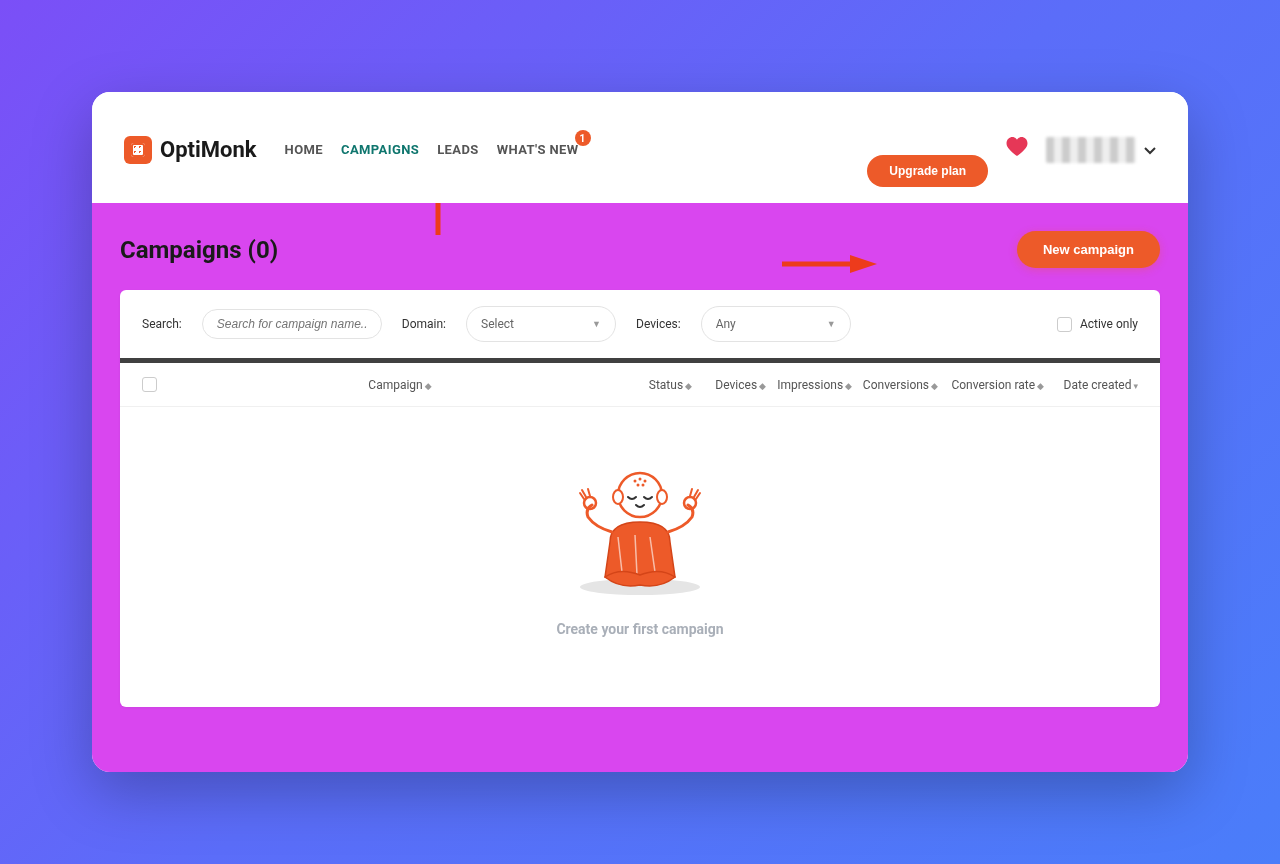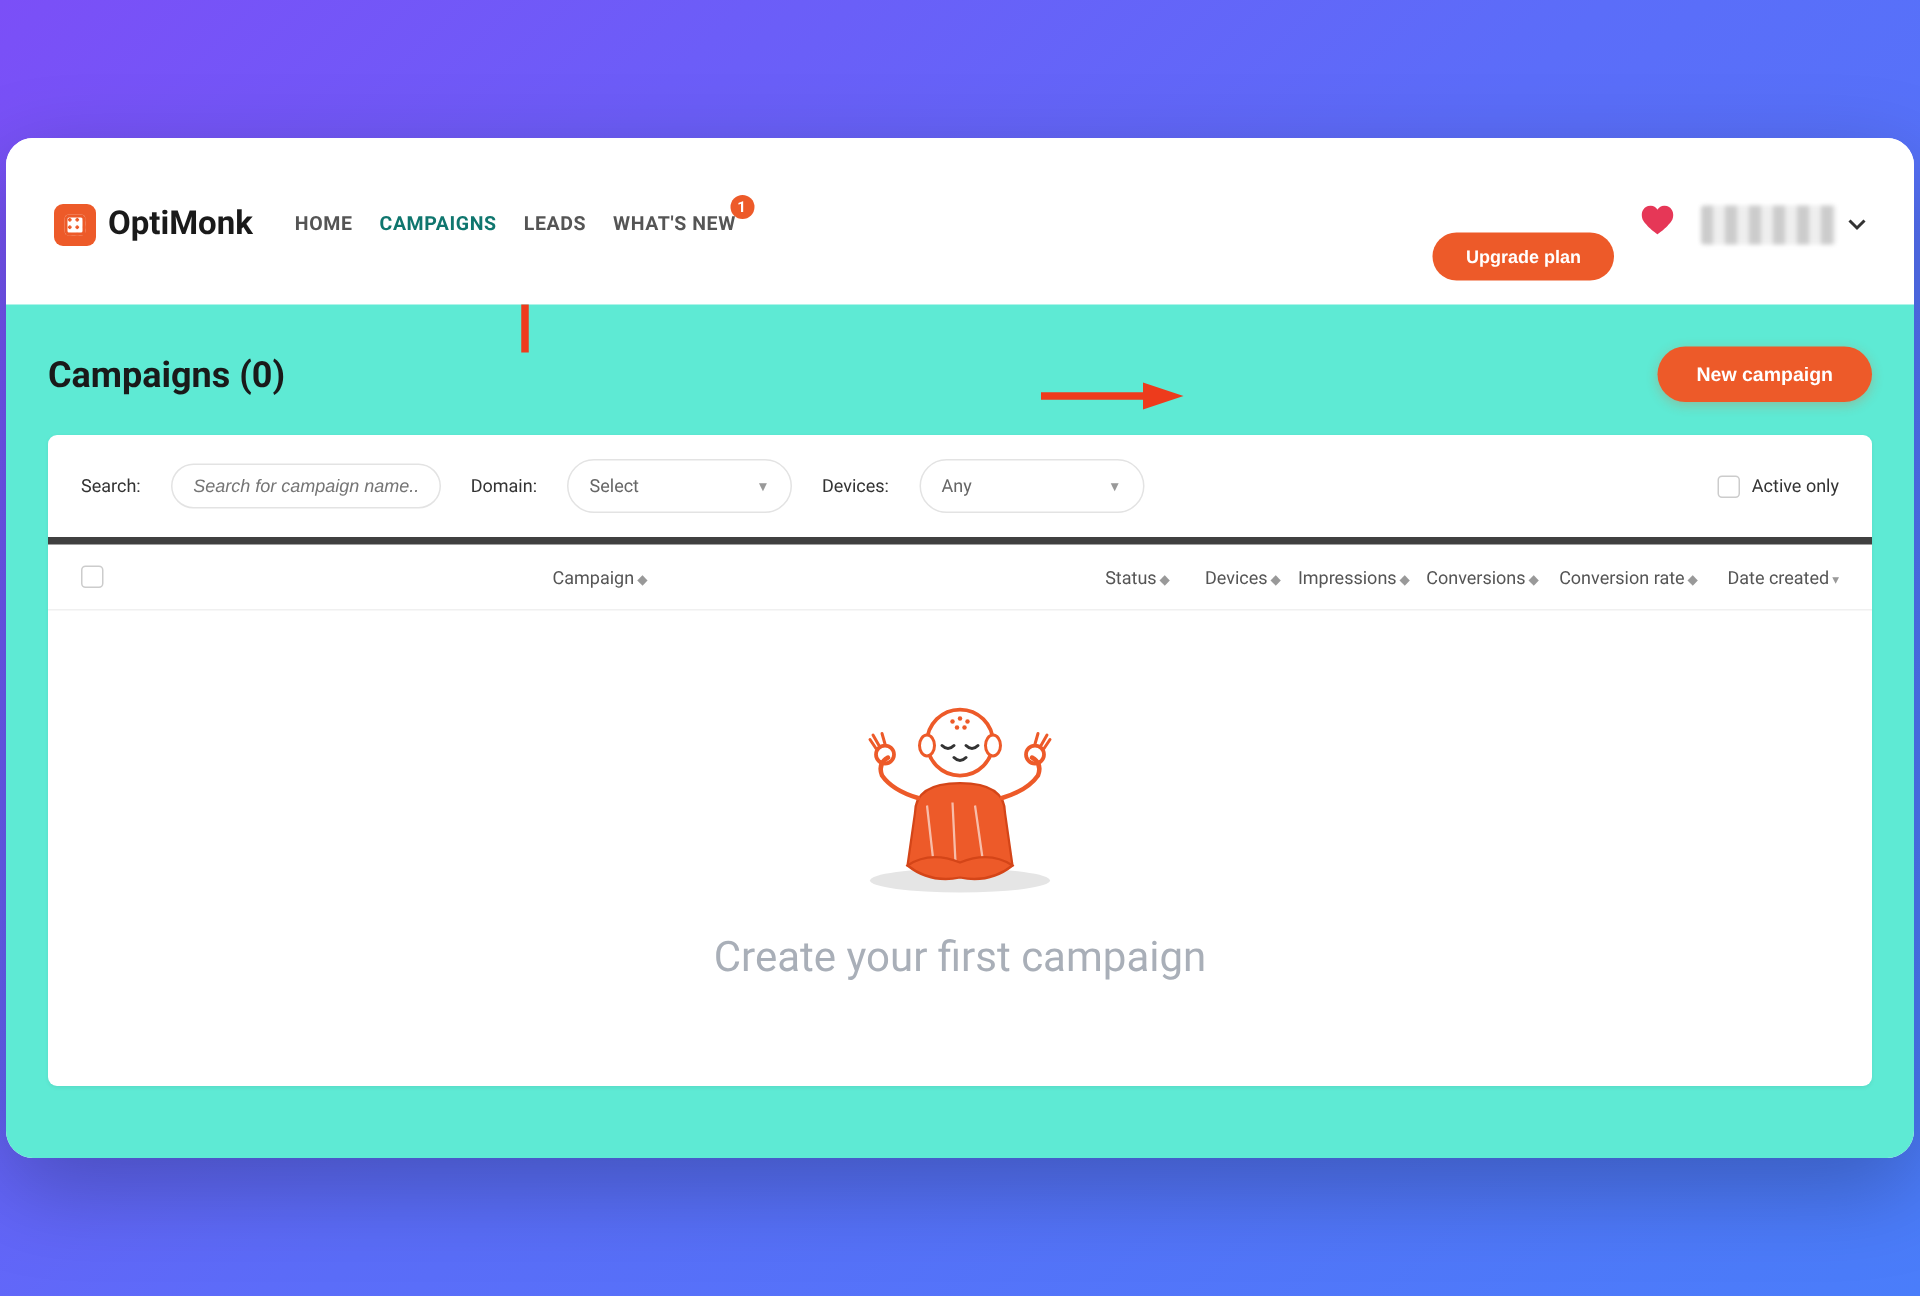--- a/index.html
+++ b/index.html
@@ -6,21 +6,21 @@
 body {
   font-family: -apple-system, BlinkMacSystemFont, 'Segoe UI', Roboto, Arial, sans-serif;
   background: linear-gradient(135deg, #7b4ff7 0%, #5b6df9 50%, #4a7dfa 100%);
   width: 1280px;
   height: 864px;
   display: flex;
   align-items: center;
   justify-content: center;
 }
 .window {
-  width: 1272px;
+  width: 1096px;
   height: 680px;
   background: #fff;
   border-radius: 18px;
   box-shadow: 0 20px 60px rgba(0,0,0,0.25);
   overflow: hidden;
   display: flex;
   flex-direction: column;
 }
 .header {
   display: flex;
@@ -117,21 +117,21 @@
 .account-blur {
   width: 90px;
   height: 26px;
   background: repeating-linear-gradient(90deg, #ccc 0px, #ccc 8px, #eee 8px, #eee 16px);
   filter: blur(1.5px);
   border-radius: 2px;
 }
 .chevron { font-size: 14px; color: #333; }
 .content {
   flex: 1;
-  background: #5eead4;
+  background: #d946ef;
   padding: 28px;
   position: relative;
   overflow: hidden;
 }
 .page-head {
   display: flex;
   align-items: center;
   justify-content: space-between;
   margin-bottom: 22px;
 }
@@ -223,22 +223,22 @@
 .sort { font-size: 9px; color: #999; margin-left: 2px; }
 .empty-state {
   padding: 40px 20px 70px 20px;
   text-align: center;
 }
 .empty-illustration {
   display: inline-block;
   margin-bottom: 20px;
 }
 .empty-text {
-  font-size: 28px;
-  font-weight: 400;
+  font-size: 14px;
+  font-weight: 700;
   color: #a9afb8;
 }
 .arrow-annotation {
   position: absolute;
   pointer-events: none;
 }
 .arrow-1 {
   left: 316px;
   top: -48px;
 }

